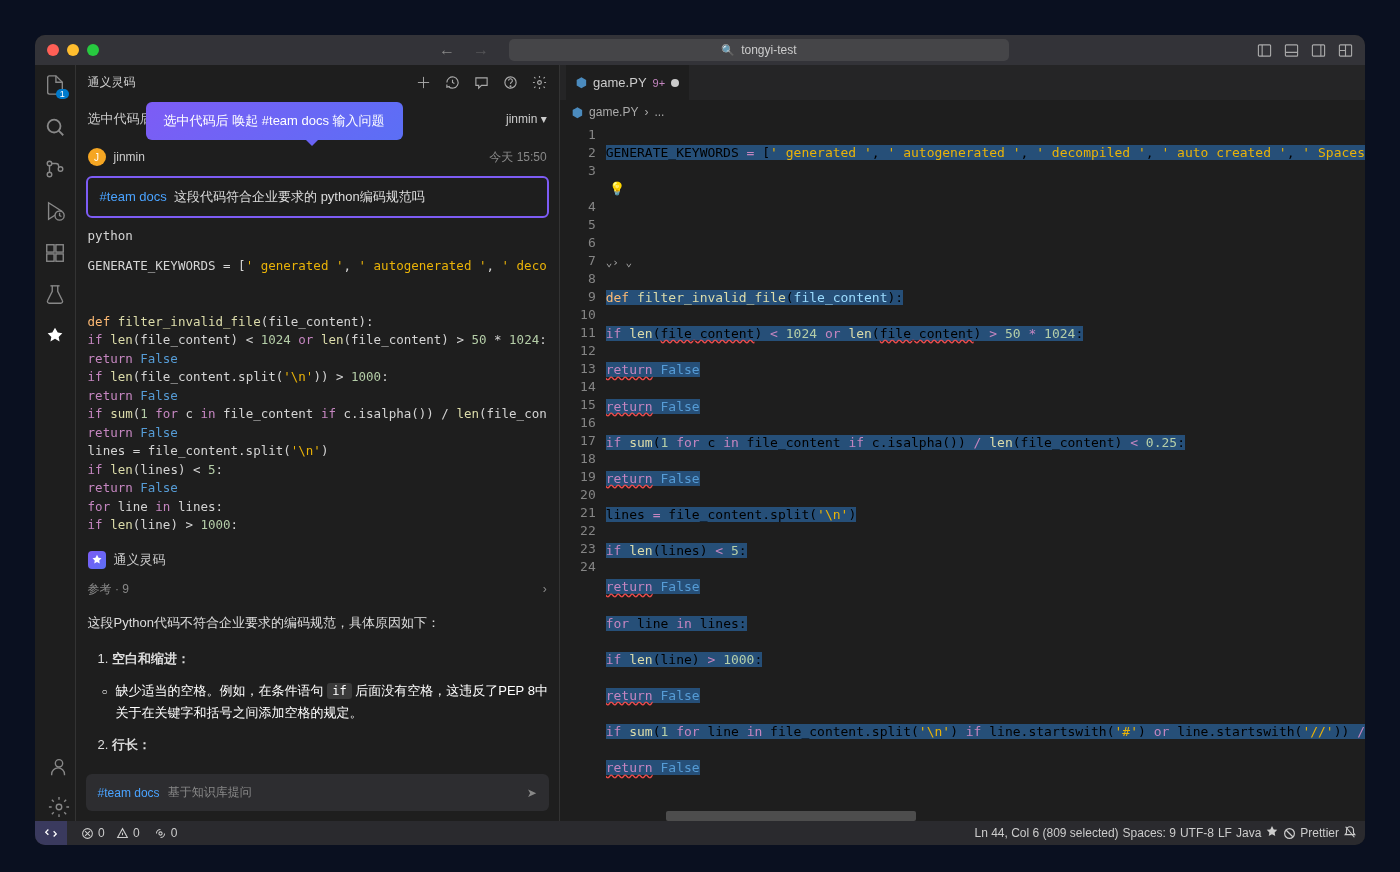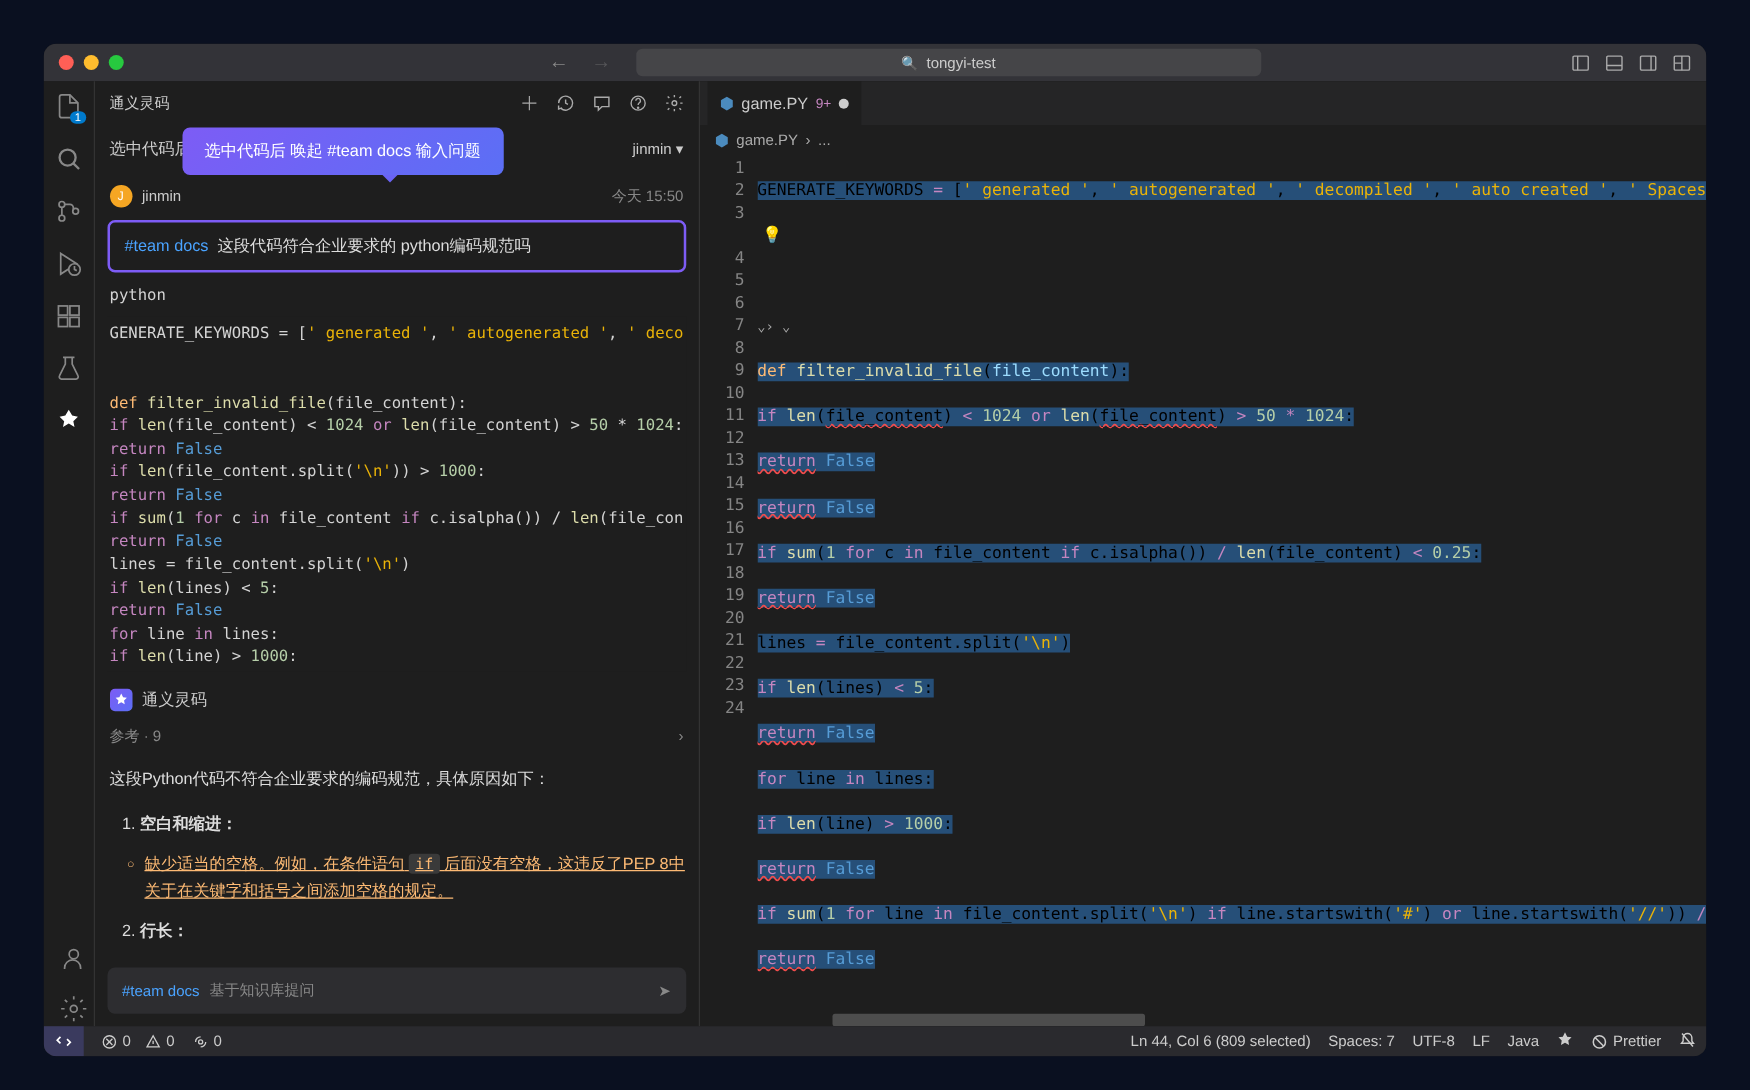--- a/index.html
+++ b/index.html
@@ -154,21 +154,21 @@
       background: linear-gradient(135deg,#7d5cf5,#5b6ff5);
       display:flex; align-items:center; justify-content:center;
     }
     .bot-icon svg { width: 12px; height: 12px; color: #fff; }
     .bot-name { color: #ccc; font-size: 13px; }
     .refs { color: #888; font-size: 12px; padding: 4px 2px; display:flex; align-items:center; }
     .refs-chevron { margin-left: auto; color: #888; }
     .answer-text { color: #ddd; font-size: 13px; line-height: 1.7; padding: 4px 2px; }
     .numbered { padding-left: 12px; }
     .numbered .item-title { font-weight: 600; }
-    .sub-bullet { padding-left: 30px; position: relative; font-size: 13px; line-height:1.7; color:#fdba74;text-decoration:underline;}
+    .sub-bullet { padding-left: 30px; position: relative; font-size: 13px; line-height:1.7; color:#ffffff;}
     .sub-bullet::before { content: '○'; position: absolute; left: 16px; font-size:10px; top:3px;}
     .inline-code { background: #3a3a3a; padding: 1px 5px; border-radius: 3px; font-family: Menlo, monospace; font-size: 12px; }
     .chat-input-area { padding: 8px 10px 10px; }
     .chat-input {
       background: #2d2d30;
       border-radius: 6px;
       padding: 10px 12px;
       display: flex;
       align-items: center;
       color: #ccc;
@@ -232,21 +232,21 @@
       font-size: 12px;
       gap: 14px;
     }
     .status-remote {
       background: #3a3a5e;
       width: 32px; height: 24px;
       margin: 0 0 0 -8px;
       display: flex; align-items:center; justify-content:center;
       color: #fff;
     }
-    .status-right { margin-left: auto; display: flex; gap: 14px; align-items:center; }
+    .status-right { margin-left: auto; display: flex; gap: 4px; align-items:center; }
     .status-item { display: flex; align-items: center; gap: 4px; }
     .account-gear {
       position: absolute;
       bottom: 26px;
       left: 0;
       width: 48px;
       display: flex;
       flex-direction: column;
       align-items: center;
       gap: 16px;
@@ -558,21 +558,21 @@
     </div>
     <div class="status-item">
       <svg width="13" height="13" viewBox="0 0 16 16" fill="none" stroke="currentColor" stroke-width="1.3">
           <circle cx="8" cy="8" r="2"></circle>
           <path d="M3 8a5 5 0 0 1 5-5M13 8a5 5 0 0 1-5 5"></path>
         </svg>
       <span>0</span>
     </div>
     <div class="status-right">
       <span>Ln 44, Col 6 (809 selected)</span>
-      <span>Spaces: 7</span>
+      <span>Spaces: 9</span>
       <span>UTF-8</span>
       <span>LF</span>
       <span>Java</span>
       <span>
         <svg width="14" height="14" viewBox="0 0 16 16" fill="currentColor">
             <path d="M8 1l2 4 4 .5-3 3 .7 4L8 10.5 4.3 12.5 5 8.5 2 5.5 6 5z"></path>
           </svg>
       </span>
       <span class="status-item">
         <svg width="13" height="13" viewBox="0 0 16 16" fill="none" stroke="currentColor" stroke-width="1.5">

